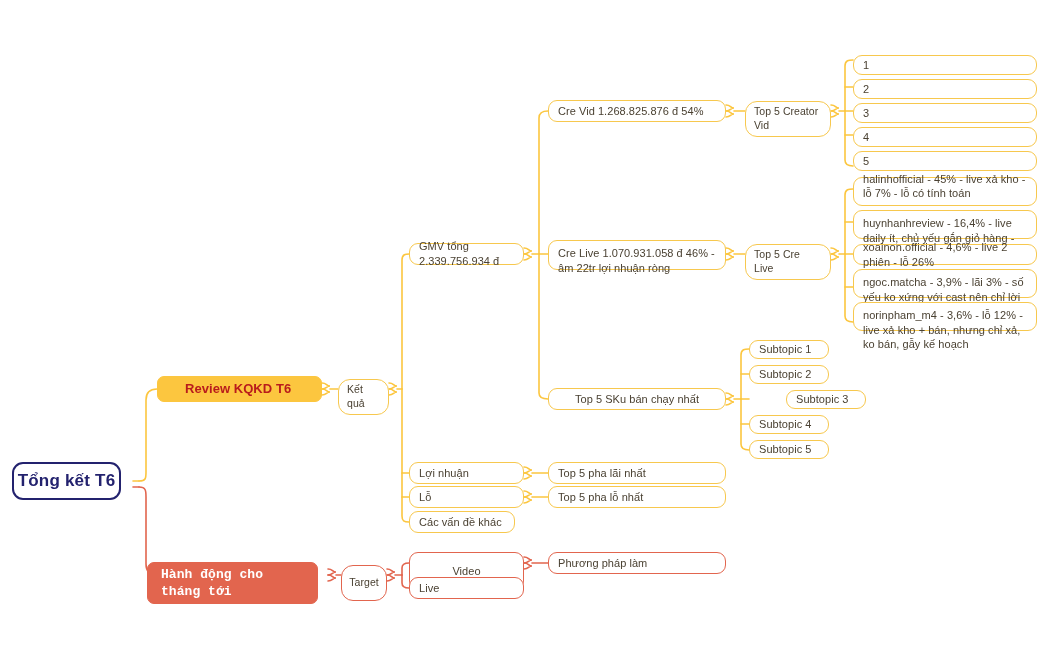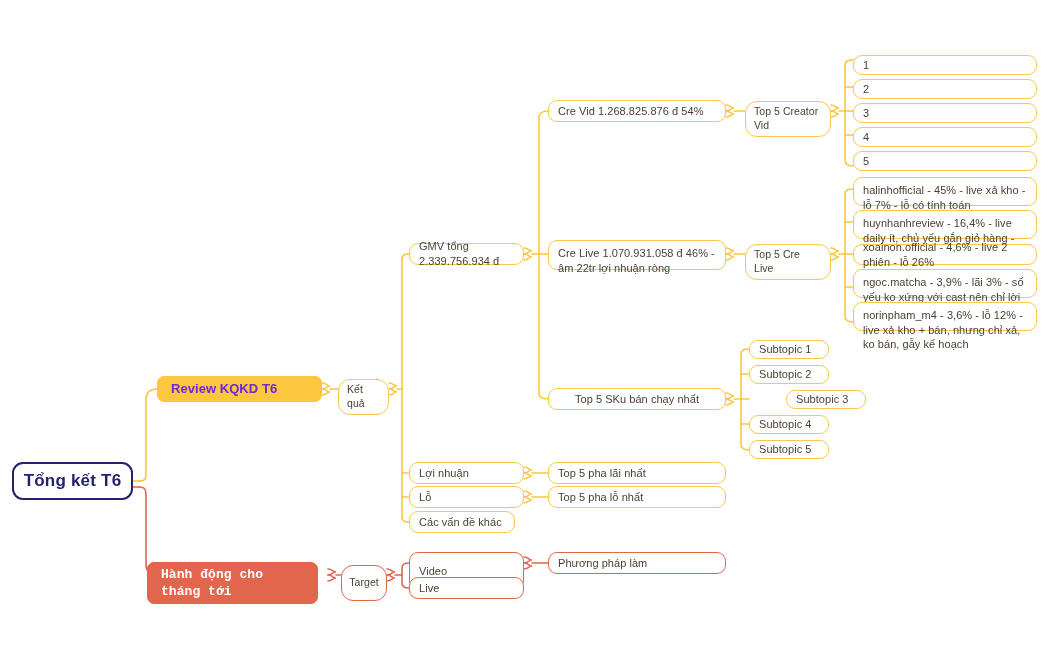--- a/index.html
+++ b/index.html
@@ -46,25 +46,25 @@
     font-size: 17px;
     font-weight: bold;
     letter-spacing: 0.2px;
     justify-content: center;
     padding: 0;
   }
   
   .node.fill-yellow {
     background: #fcc63f;
     border: 1.5px solid #fcc63f;
-    color: #6d28d9;
+    color: #b91c1c;
     font-size: 13px;
     font-weight: bold;
     border-radius: 7px;
-    padding-left: 13px;
+    padding-left: 27px;
   }
   
   .node.fill-red {
     background: #e2654e;
     border: 1.5px solid #e2654e;
     color: #ffffff;
     font-size: 13px;
     font-weight: bold;
     border-radius: 7px;
     padding-left: 13px;
@@ -176,21 +176,21 @@
       <path d="M395 575 L402 575" stroke="#e2654e"></path>
       <path d="M402 575 L402 568 C402 564 405 563 409 563" stroke="#e2654e"></path>
       <path d="M402 575 L402 583 C402 587 405 588 409 588" stroke="#e2654e"></path>
 
       <path d="M524 563 C529 563 528 560 532 560 C528 560 529 557 524 557" stroke="#e2654e"></path>
       <path d="M524 563 C529 563 528 566 532 566 C528 566 529 569 524 569" stroke="#e2654e"></path>
       <path d="M532 563 L548 563" stroke="#e2654e"></path>
     </g>
   </svg>
 
-  <div class="node root" style="left:12px; top:462px; width:121px; height:38px;">
+  <div class="node root" style="left:12px; top:462px; width:109px; height:38px;">
     <span>Tổng kết T6</span>
   </div>
 
   <div class="node fill-yellow" style="left:157px; top:376px; width:165px; height:26px;">
     <span>Review KQKD T6</span>
   </div>
 
   <div class="node yellow pill" style="left:338px; top:379px; width:51px; height:20px;">
     <span>Kết quả</span>
   </div>
@@ -240,21 +240,21 @@
   <div class="node yellow" style="left:853px; top:103px; width:184px; height:20px;">
     <span>3</span>
   </div>
   <div class="node yellow" style="left:853px; top:127px; width:184px; height:20px;">
     <span>4</span>
   </div>
   <div class="node yellow" style="left:853px; top:151px; width:184px; height:20px;">
     <span>5</span>
   </div>
 
-  <div class="node yellow tight" style="left:853px; top:177px; width:184px; height:29px;">
+  <div class="node yellow tight" style="left:853px; top:177px; width:184px; height:29px;align-items:flex-end;">
     <span>halinhofficial - 45% - live xả kho - lỗ 7% - lỗ có tính toán</span>
   </div>
   <div class="node yellow tight" style="left:853px; top:210px; width:184px; height:29px;">
     <span>huynhanhreview - 16,4% - live daily ít, chủ yếu gắn giỏ hàng - lãi 16%</span>
   </div>
   <div class="node yellow" style="left:853px; top:244px; width:184px; height:21px;">
     <span>xoainon.official - 4,6% - live 2 phiên - lỗ 26%</span>
   </div>
   <div class="node yellow tight" style="left:853px; top:269px; width:184px; height:29px;">
     <span>ngoc.matcha - 3,9% - lãi 3% - số yếu ko xứng với cast nên chỉ lời ít</span>
@@ -287,21 +287,21 @@
   </div>
 
   <div class="node fill-red" style="left:147px; top:562px; width:171px; height:42px;font-family:Liberation Mono, monospace;">
     <span>Hành động cho tháng tới</span>
   </div>
 
   <div class="node red pill" style="left:341px; top:565px; width:46px; height:20px;">
     <span>Target</span>
   </div>
 
-  <div class="node red" style="left:409px; top:552px; width:115px; height:38px;">
+  <div class="node red" style="left:409px; top:552px; width:115px; height:38px;justify-content:center;">
     <span>Video</span>
   </div>
 
   <div class="node red" style="left:409px; top:577px; width:115px; height:22px;">
     <span>Live</span>
   </div>
 
   <div class="node red" style="left:548px; top:552px; width:178px; height:22px;">
     <span>Phương pháp làm</span>
   </div>

